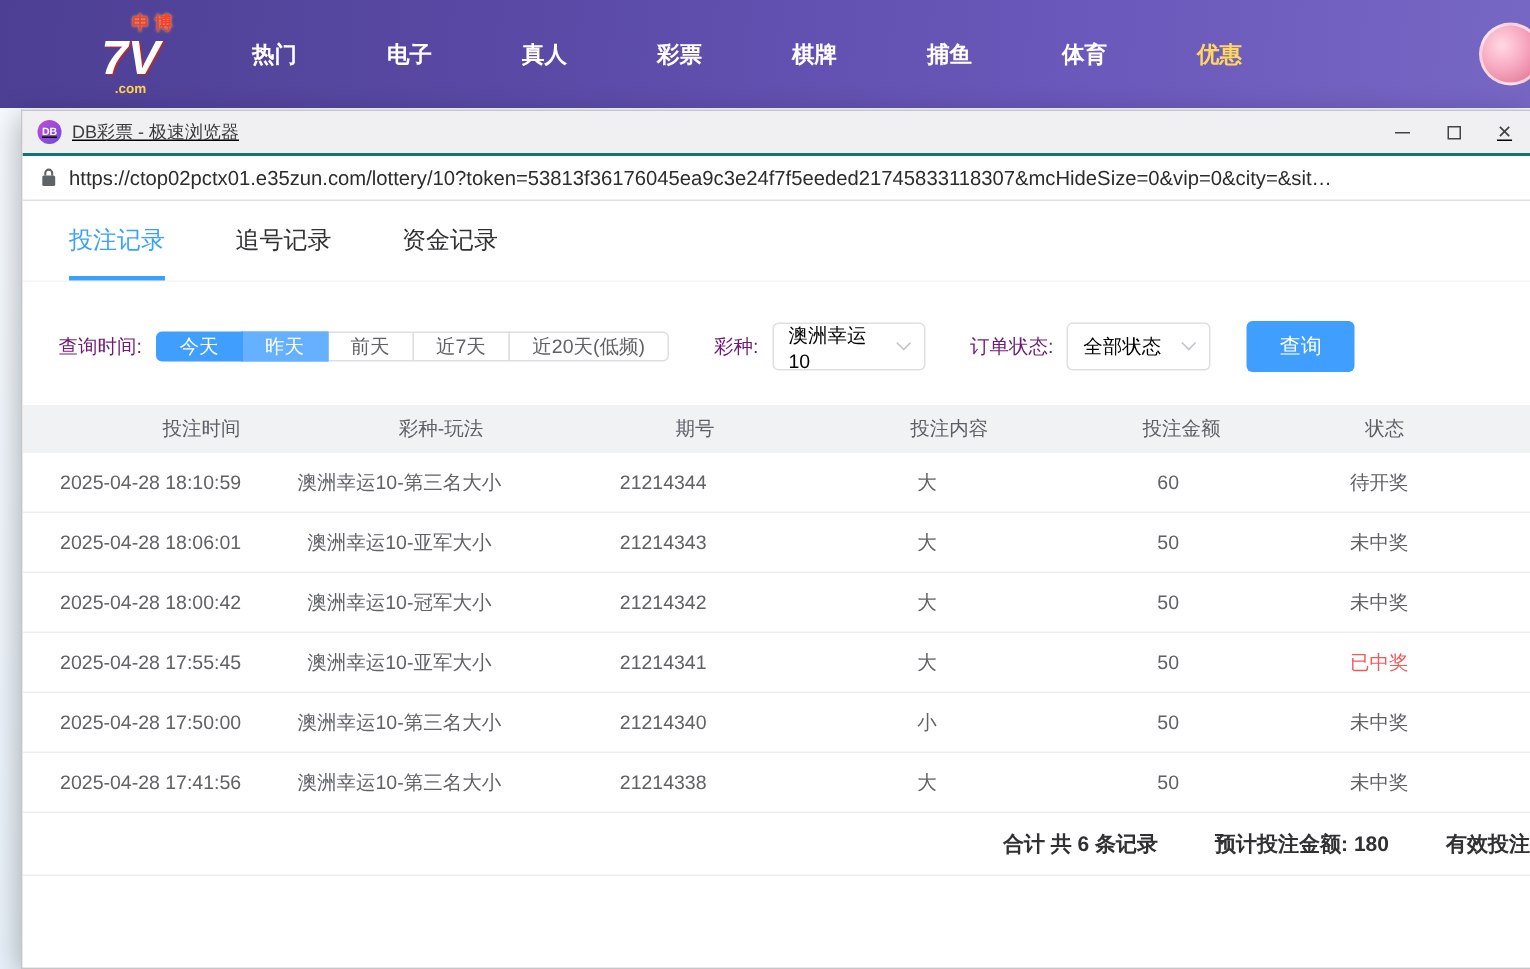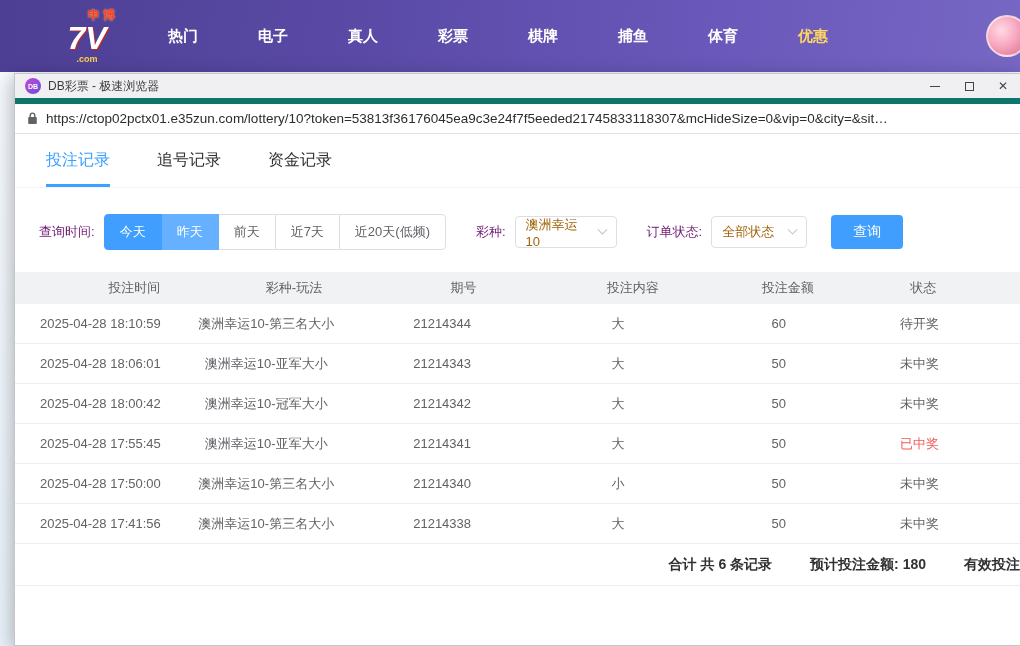--- a/index.html
+++ b/index.html
@@ -29,21 +29,21 @@
     border:2px solid rgba(255,255,255,.6);
   }
 
   
   .window {
     position:absolute; left:14px; top:73px; width:1006px; height:573px;
     background:#ffffff; border:1px solid #c6c6c9; border-right:none;
     box-shadow:-2px 4px 18px rgba(0,0,0,.28);
     display:flex; flex-direction:column; overflow:hidden;
   }
-  .titlebar { height:30px; background:#f0f0f2; display:flex; align-items:center; padding:0 0 0 10px; border-bottom:6px solid #0f766e; flex:0 0 auto; }
+  .titlebar { height:30px; background:#f0f0f2; display:flex; align-items:center; padding:0 0 0 10px; border-bottom:2px solid #0f766e; flex:0 0 auto;text-decoration:underline; }
   .title-icon { width:16px; height:16px; border-radius:50%; background:linear-gradient(135deg,#c44bd8,#6a4bd8); color:#fff; font-size:7px; font-weight:bold; display:flex; align-items:center; justify-content:center; }
   .title-text { font-size:12px; color:#3c3c3c; margin-left:7px; }
   .win-controls { margin-left:auto; display:flex; height:100%; }
   .win-btn { width:34px; height:100%; display:flex; align-items:center; justify-content:center; color:#444; font-size:12px; cursor:pointer; }
   .win-btn .sq { width:9px; height:9px; border:1px solid #444; display:block; }
   .win-btn .mn { width:10px; height:0; border-top:1px solid #444; display:block; }
 
   .addressbar { height:30px; background:#fff; border-bottom:1px solid #e1e1e4; display:flex; align-items:center; padding:0 12px; flex:0 0 auto; }
   .url { font-size:13.5px; color:#2c2c2e; margin-left:8px; white-space:nowrap; overflow:hidden; }
 
@@ -52,32 +52,32 @@
   
   .tabs { display:flex; padding:16px 0 0 31px; border-bottom:1px solid #f4f4f5; flex:0 0 auto; }
   .tab { font-size:16px; color:#303133; padding-bottom:13px; margin-right:47px; cursor:pointer; border-bottom:3px solid transparent; }
   .tab[data-active="true"] { color:#3aa1ff; border-bottom-color:#3aa1ff; }
 
   
   .filter-row { display:flex; align-items:center; padding:26px 0 22px 24px; flex:0 0 auto; }
   .f-label { font-size:13px; color:#701a75; margin-right:9px; white-space:nowrap; }
   .btn-group { display:flex; }
   .tbtn {
-    height:36px; padding:0 15px; font-size:13px; border:1px solid #dcdfe6; background:#fff; color:#606266;
+    height:20px; padding:0 15px; font-size:13px; border:1px solid #dcdfe6; background:#fff; color:#606266;
     display:flex; align-items:center; cursor:pointer; margin-left:-1px; white-space:nowrap;
   }
   .tbtn:first-child { border-radius:4px 0 0 4px; margin-left:0; }
   .tbtn:last-child { border-radius:0 4px 4px 0; }
   .tbtn[data-style="primary"] { background:#409eff; border-color:#409eff; color:#fff; z-index:2; }
   .tbtn[data-style="primary-light"] { background:#66b1ff; border-color:#66b1ff; color:#fff; z-index:1; }
   .select {
     height:32px; border:1px solid #dcdfe6; border-radius:4px; background:#fff;
     display:flex; align-items:center; justify-content:space-between; padding:0 10px; cursor:pointer;
   }
-  .select .val { font-size:13px; color:#a16207; }
+  .select .val { font-size:13px; color:#000000; }
   .caret { width:7px; height:7px; border-right:1.5px solid #c0c4cc; border-bottom:1.5px solid #c0c4cc; transform:rotate(45deg) translate(-2px,-2px); margin-left:10px; }
   .sel-lottery { width:102px; margin-right:30px; }
   .sel-status { width:96px; margin-right:24px; }
   .gap-l { margin-left:30px; }
   .search-btn {
     height:34px; width:72px; background:#409eff; color:#fff; border:none; border-radius:4px;
     font-size:14px; cursor:pointer; font-family:inherit;
   }
 
   

